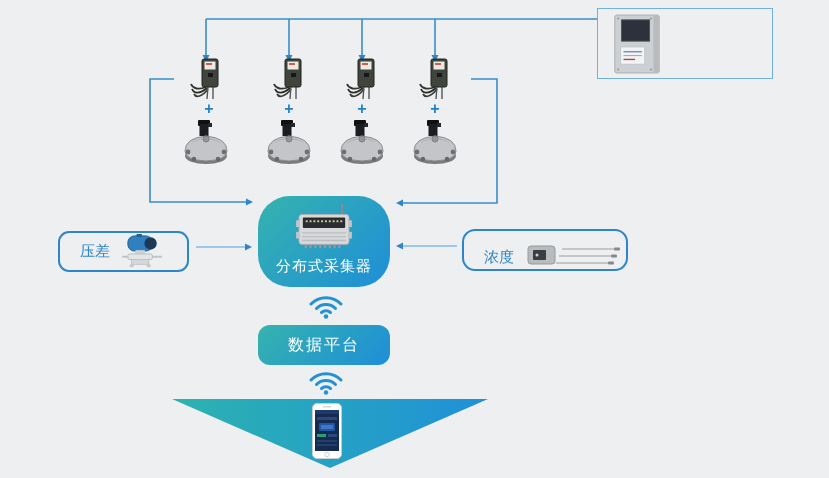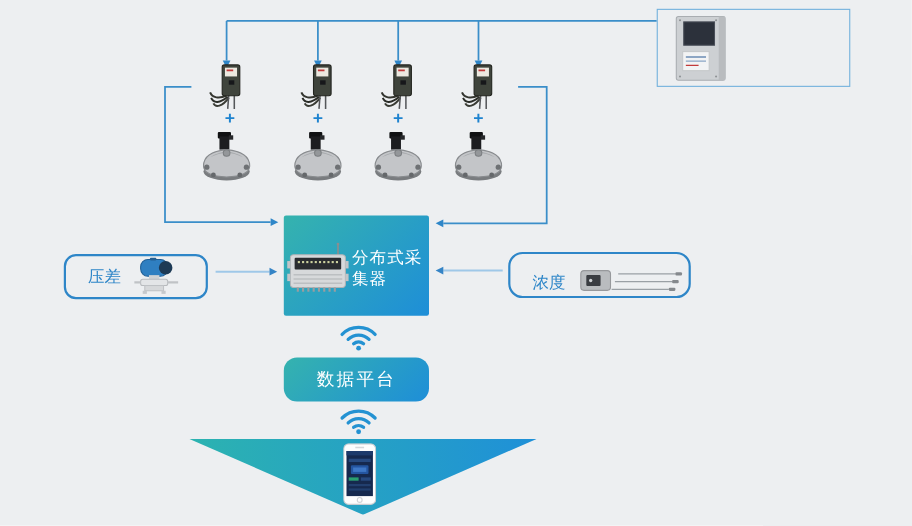--- a/index.html
+++ b/index.html
@@ -18,23 +18,23 @@
 
   
   .driver{width:34px;height:45px;top:57px;z-index:2;}
   .d1{left:189px;} .d2{left:272px;} .d3{left:345px;} .d4{left:418px;}
   .plus{width:20px;top:100px;text-align:center;color:#1e83cf;font-size:16px;font-weight:700;z-index:2;}
   .p1{left:199px;} .p2{left:279px;} .p3{left:352px;} .p4{left:425px;}
   .valve{width:54px;height:48px;top:119px;z-index:2;}
   .v1{left:179px;} .v2{left:262px;} .v3{left:335px;} .v4{left:408px;}
 
   
-  .collector{left:258px;top:196px;width:132px;height:91px;border-radius:2px;
+  .collector{left:258px;top:196px;width:132px;height:91px;border-radius:32px;
              background:linear-gradient(135deg,#35b3ae 0%,#1e8ed8 100%);
-             display:flex;flex-direction:row;align-items:center;z-index:2;}
+             display:flex;flex-direction:column;align-items:center;z-index:2;}
   .collector .lbl{color:#ffffff;font-size:15px;margin-top:4px;letter-spacing:1px;}
 
   
   .sensor-box{border:2px solid #2e86c8;box-sizing:border-box;display:flex;align-items:center;z-index:2;background:transparent;}
   .pressure-box{left:58px;top:231px;width:131px;height:41px;border-radius:11px;padding:0 22px 0 20px;gap:10px;}
   .conc-box{left:462px;top:229px;width:166px;height:42px;border-radius:13px;padding:15px 6px 0 20px;gap:12px;}
   .sensor-lbl{color:#2e86c8;font-size:15px;white-space:nowrap;}
 
   
   .wifi1{left:307px;top:292px;z-index:2;}

